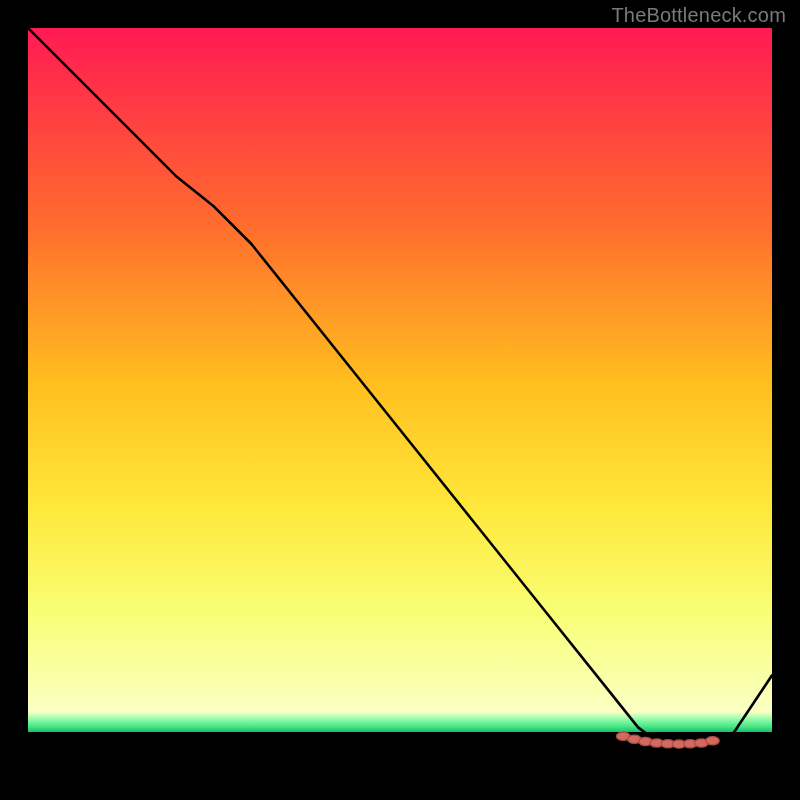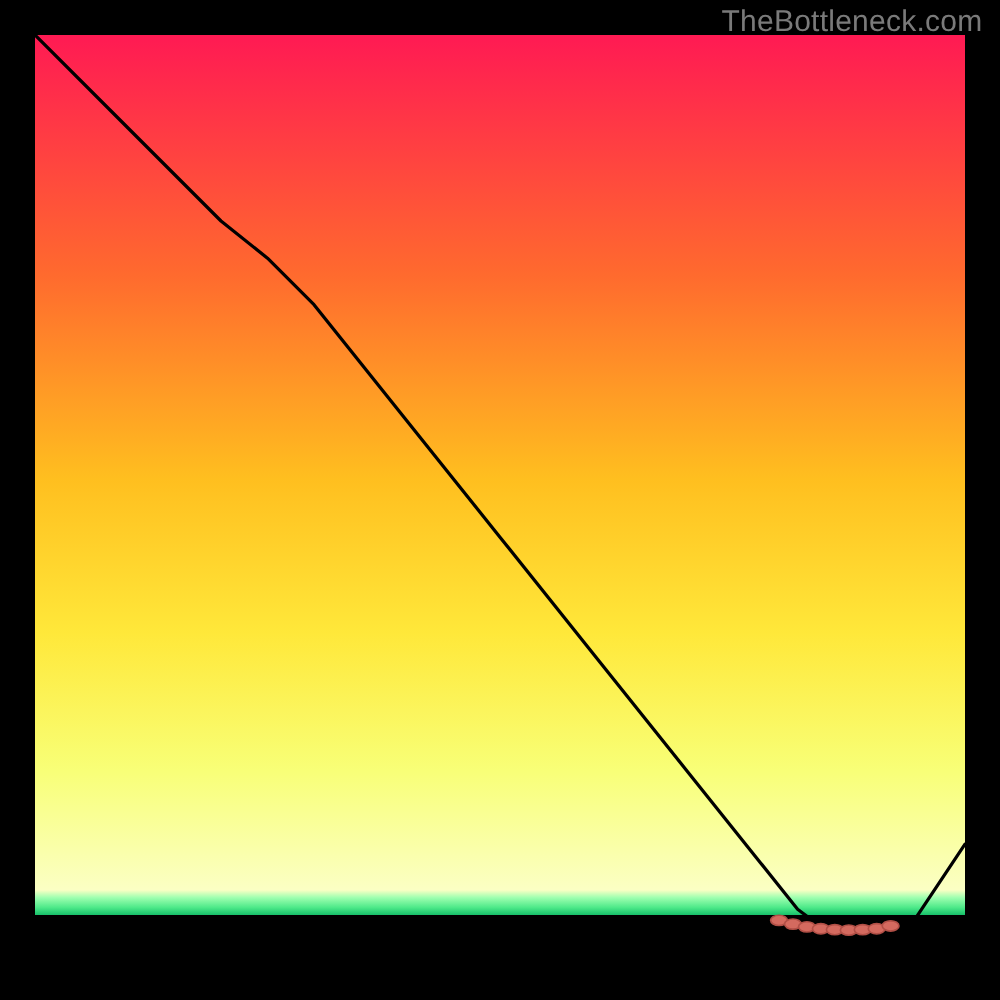--- a/index.html
+++ b/index.html
@@ -15,21 +15,21 @@
     position: relative;
     width: 800px;
     height: 800px;
     background: #000;
   }
   .watermark {
     position: absolute;
     top: 4px;
     right: 14px;
     color: #7a7a7a;
-    font-size: 24px;
+    font-size: 20px;
     letter-spacing: 0.2px;
     z-index: 30;
   }
   .plot-frame {
     position: absolute;
     left: 28px;
     top: 28px;
     width: 744px;
     height: 744px;
     background: #000;

